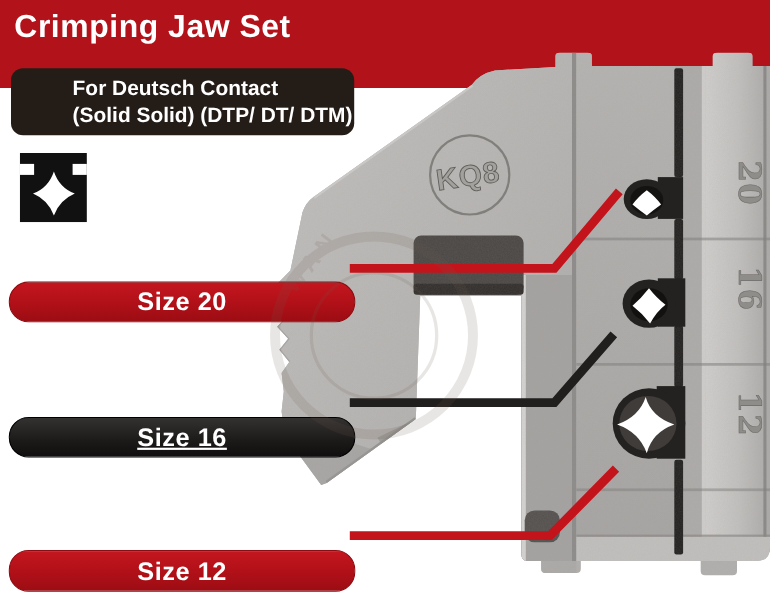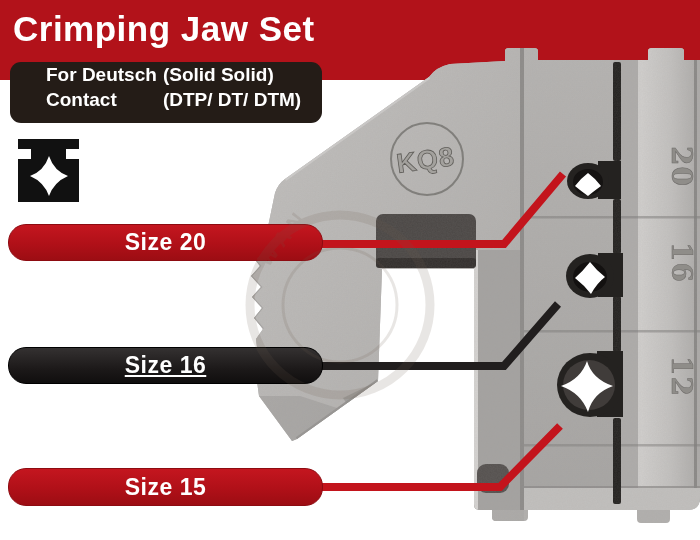--- a/index.html
+++ b/index.html
@@ -1,27 +1,27 @@
 <!DOCTYPE html>
 <html><head>
 <meta charset="utf-8">
 <style>
   html,body{margin:0;padding:0;background:#fff;}
   .stage{position:relative;width:700px;height:540px;overflow:hidden;background:#fff;
          font-family:"Liberation Sans",sans-serif;}
   .header{position:absolute;left:0;top:0;width:700px;height:80px;background:#b2121a;z-index:0;}
-  .header h1{margin:0;padding:9px 0 0 13px;font-size:35px;font-weight:bold;color:#fff;letter-spacing:.5px;}
+  .header h1{margin:0;padding:9px 0 0 13px;font-size:29px;font-weight:bold;color:#fff;letter-spacing:.5px;}
   .jaw-svg{position:absolute;left:0;top:0;z-index:1;}
   .subtitle{position:absolute;left:10px;top:62px;width:312px;height:61px;background:#241c17;
             border-radius:11px;z-index:2;color:#fff;font-weight:bold;font-size:19px;line-height:25px;
-            display:flex;flex-direction:row;justify-content:center;padding-left:36px;box-sizing:border-box;}
+            display:flex;flex-direction:column;justify-content:center;padding-left:56px;box-sizing:border-box;}
   .die-icon{position:absolute;left:18px;top:139px;z-index:2;}
   .pill{position:absolute;left:8px;width:313px;height:35px;border-radius:18px;z-index:2;
         display:flex;align-items:center;justify-content:center;color:#fff;font-size:23px;
-        font-weight:bold;letter-spacing:.5px;}
+        font-weight:bold;letter-spacing:.5px;margin-top:32px;}
   .pill.red{background:linear-gradient(180deg,#c4161f 0%,#b01018 55%,#9c0d13 100%);border:1px solid #8d0b11;}
   .pill.black{background:linear-gradient(180deg,#343131 0%,#1c1919 60%,#100e0e 100%);border:1px solid #000;text-decoration:underline;}
   #p20{top:224px}
   #p16{top:347px}
   #p12{top:468px;height:36px}
   .watermark-svg{position:absolute;left:0;top:0;z-index:3;pointer-events:none;}
 </style>
 </head>
 <body>
 
@@ -148,21 +148,21 @@
     <path d="M31 17 Q36 32 50 37 Q36 43 31 57 Q26 43 12 37 Q26 32 31 17 Z" fill="#fff"></path>
   </svg>
 
   <div id="p20" class="pill red">
     <span>Size 20</span>
   </div>
   <div id="p16" class="pill black">
     <span>Size 16</span>
   </div>
   <div id="p12" class="pill red">
-    <span>Size 15</span>
+    <span>Size 12</span>
   </div>
 
   <svg class="watermark-svg" width="700" height="540" viewBox="0 0 700 540">
     <g opacity="0.15">
       <circle cx="340" cy="305" r="90" fill="none" stroke="#6d5c4e" stroke-width="9"></circle>
       <circle cx="340" cy="305" r="57" fill="none" stroke="#6d5c4e" stroke-width="3"></circle>
       <text transform="translate(268 268) rotate(-52)" font-family="Liberation Sans, sans-serif" font-weight="bold" font-size="21" letter-spacing="6" fill="#6d5c4e">WAN</text>
     </g>
   </svg>
 

